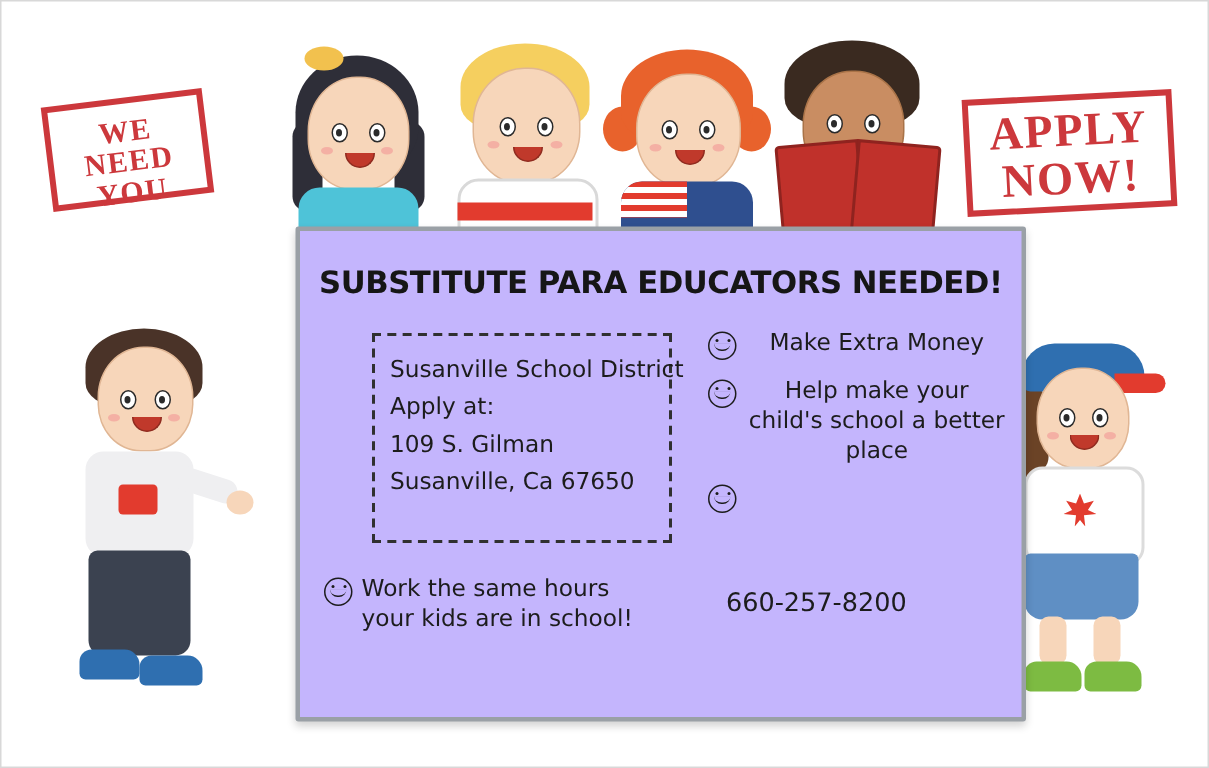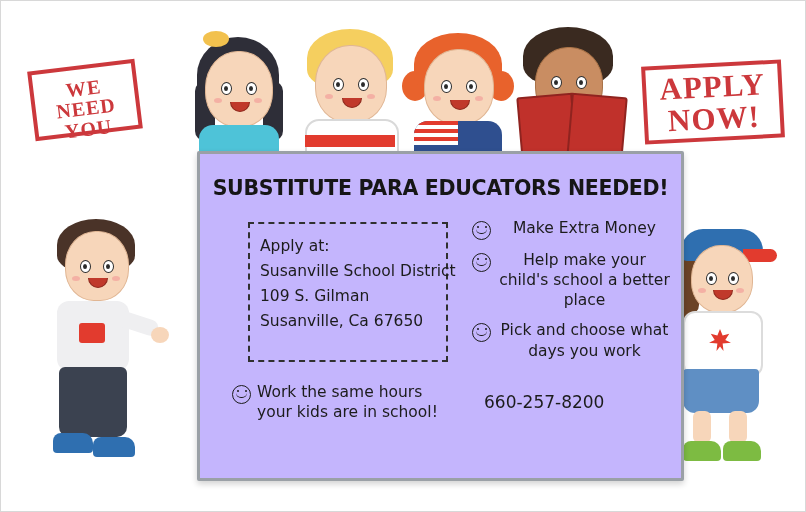--- a/index.html
+++ b/index.html
@@ -139,21 +139,21 @@
   .benefit-text {
     font-size: 15.5px;
     line-height: 1.3;
     text-align: center;
     flex: 1;
   }
 
   
   #note {
     position: absolute;
-    left: 32px;
+    left: 16px;
     top: 228px;
     width: 210px;
     display: flex;
     align-items: flex-start;
   }
   #note .benefit-text { text-align: left; }
 
   
   #questions {
     position: absolute;
@@ -451,22 +451,22 @@
   <div class="stamp" id="stamp-right">
     <div>APPLY</div>
     <div>NOW!</div>
   </div>
 
   <div id="board">
 
     <div id="board-title">SUBSTITUTE PARA EDUCATORS NEEDED!</div>
 
     <div id="address-box" class="hand">
+      <div>Susanville School District</div>
       <div>Apply at:</div>
-      <div>Susanville School District</div>
       <div>109 S. Gilman</div>
       <div>Susanville, Ca 67650</div>
     </div>
 
     <div id="benefits">
       <div class="benefit">
         <span class="smiley">
             <i></i>
           </span>
         <span class="benefit-text hand">Make Extra Money</span>
@@ -474,21 +474,20 @@
       <div class="benefit">
         <span class="smiley">
             <i></i>
           </span>
         <span class="benefit-text hand">Help make your child's school a better place</span>
       </div>
       <div class="benefit">
         <span class="smiley">
             <i></i>
           </span>
-        <span class="benefit-text hand">Pick and choose what days you work</span>
       </div>
     </div>
 
     <div id="note">
       <span class="smiley">
           <i></i>
         </span>
       <span class="benefit-text hand">Work the same hours your kids are in school!</span>
     </div>
 

